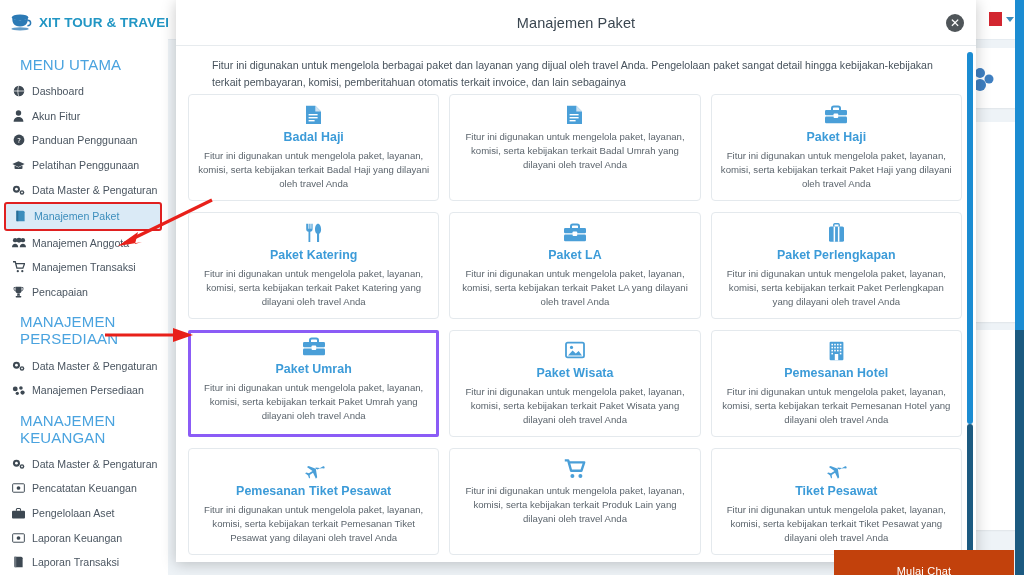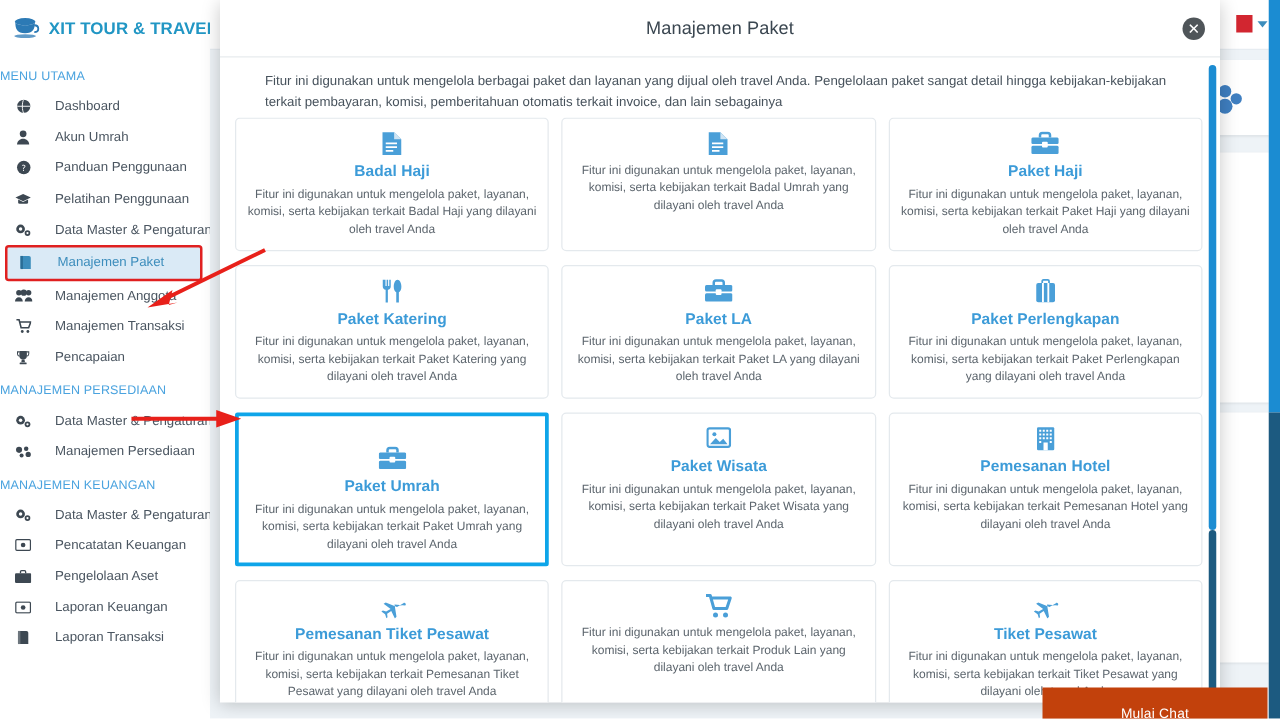--- a/index.html
+++ b/index.html
@@ -22,25 +22,25 @@
     display: flex; align-items: center; gap: 7px;
     padding: 11px 8px 8px 10px;
   }
   .brand-logo { width: 22px; height: 22px; flex: 0 0 22px; }
   .brand-text {
     color: #2196c4; font-size: 13.5px; font-weight: bold;
     letter-spacing: .1px; white-space: nowrap;
   }
   .nav { padding-top: 6px; }
   .nav-head {
-    color: #4aa3df; font-size: 10px; letter-spacing: .15px;
-    padding: 9px 0 6px 0; text-transform: uppercase;
+    color: #4aa3df; font-size: 15px; letter-spacing: .15px;
+    padding: 9px 0 6px 20px; text-transform: uppercase;
   }
   .nav-item {
-    display: flex; align-items: center; gap: 19px;
+    display: flex; align-items: center; gap: 7px;
     padding: 6.3px 8px 6.3px 12px;
     color: #4a5560; font-size: 10.6px; white-space: nowrap;
     cursor: pointer; position: relative;
   }
   .nav-item .ni { width: 13px; flex: 0 0 13px; text-align: center; color:#3d4852; }
   .nav-item .ni svg { display:block; margin:0 auto; }
   .nav-item.active {
     background: #daeaf6;
     border: 2px solid #e02020;
     border-radius: 3px;
@@ -110,21 +110,21 @@
   .grid {
     display: grid;
     grid-template-columns: repeat(3, 1fr);
     gap: 11px 10px;
   }
   .card {
     border: 1px solid #e4e9ed; border-radius: 4px;
     background: #fff; padding: 10px 9px 9px 9px;
     text-align: center; cursor: pointer; min-height: 104px;
   }
-  .card.highlight { border: 3px solid #0ea5e9; border-radius: 2px; padding: 24px 7px 7px 7px; }
+  .card.highlight { border: 3px solid #8b5cf6; border-radius: 2px; padding: 4px 7px 7px 7px; }
   .card-icon { color: #4a9fd8; height: 22px; margin-bottom: 3px; }
   .card-icon svg { display: block; margin: 0 auto; }
   .card-title {
     color: #3c9bd8; font-size: 12.4px; font-weight: bold;
     margin-bottom: 5px; letter-spacing: .05px;
   }
   .card-desc { color: #5c656d; font-size: 9.6px; line-height: 14px; }
 
   
   .m-scroll-track {
@@ -207,21 +207,21 @@
           </span>
         <span>Dashboard</span>
       </div>
       <div class="nav-item">
         <span class="ni">
             <svg width="11" height="12" viewBox="0 0 14 16" fill="currentColor">
               <circle cx="7" cy="4" r="3.6"></circle>
               <path d="M0.5 15.5c0-3.7 2.9-6.3 6.5-6.3s6.5 2.6 6.5 6.3z"></path>
             </svg>
           </span>
-        <span>Akun Umrah</span>
+        <span>Akun Fitur</span>
       </div>
       <div class="nav-item">
         <span class="ni">
             <svg width="12" height="12" viewBox="0 0 16 16" fill="currentColor">
               <circle cx="8" cy="8" r="7.2"></circle>
               <text x="8" y="11.6" font-size="9" text-anchor="middle" fill="#fff" font-family="DejaVu Sans">?</text>
             </svg>
           </span>
         <span>Panduan Penggunaan</span>
       </div>

